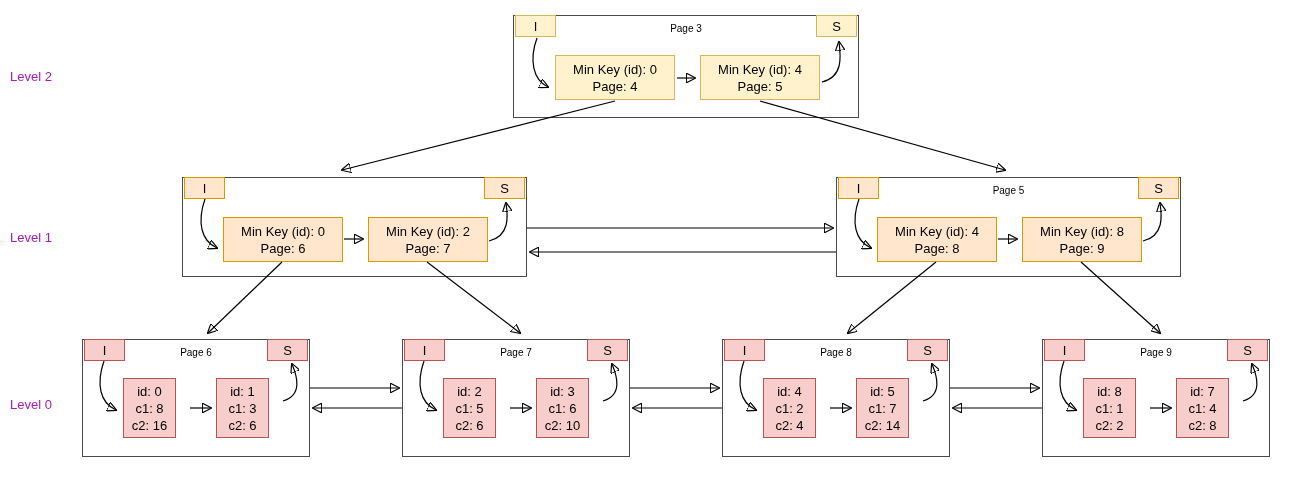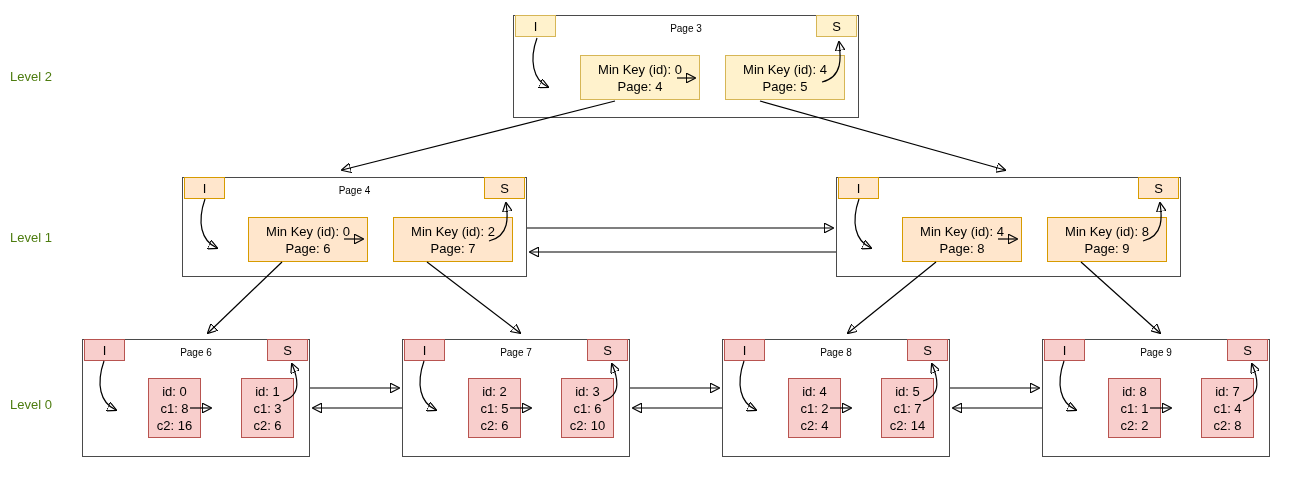--- a/index.html
+++ b/index.html
@@ -1,38 +1,38 @@
 <!DOCTYPE html>
 <html><head>
 <meta charset="utf-8">
 <style>
   html,body{margin:0;padding:0;background:#fff;}
   .canvas{
     position:relative;width:1294px;height:479px;background:#ffffff;
     font-family:"Liberation Sans",sans-serif;color:#000;overflow:hidden;
   }
   .level-label{
-    position:absolute;left:10px;font-size:13px;line-height:18px;color:#4d7c0f;
+    position:absolute;left:10px;font-size:13px;line-height:18px;color:#a21caf;
   }
   .page{
     position:absolute;background:#fff;border:1px solid #4a4a4a;box-sizing:border-box;
   }
   .page-title{
     position:absolute;left:0;right:0;top:3px;height:20px;line-height:20px;
     text-align:center;font-size:10px;
   }
   .tab{
     position:absolute;top:-1px;width:41px;height:22px;line-height:22px;
     text-align:center;font-size:13px;box-sizing:border-box;
   }
   .tab-i{left:1px;}
   .tab-s{right:1px;}
   .cell{
     position:absolute;box-sizing:border-box;display:flex;flex-direction:column;
-    justify-content:center;align-items:center;text-align:center;font-size:13px;margin-left:25px;
+    justify-content:center;align-items:center;text-align:center;font-size:13px;
   }
   .cell span{display:block;line-height:17px;}
   
   .lv2 .tab,.lv2 .cell{background:#fff2cc;border:1.5px solid #d6b656;}
   .lv1 .tab,.lv1 .cell{background:#ffe6cc;border:1.5px solid #d79b00;}
   .lv0 .tab,.lv0 .cell{background:#f8cecc;border:1.5px solid #b85450;}
   
   .cell-wide{width:120px;height:45px;}
   
   .cell-rec{width:53px;height:60px;}
@@ -57,34 +57,34 @@
       <span>Page: 4</span>
     </div>
     <div class="cell cell-wide" style="left:186px;top:39px">
       <span>Min Key (id): 4</span>
       <span>Page: 5</span>
     </div>
   </div>
 
   <div class="page lv1" style="left:182px;top:177px;width:345px;height:100px">
     <div class="tab tab-i">I</div>
-    <div class="page-title">Page 4</div>
     <div class="tab tab-s">S</div>
     <div class="cell cell-wide" style="left:40px;top:39px">
       <span>Min Key (id): 0</span>
       <span>Page: 6</span>
     </div>
     <div class="cell cell-wide" style="left:185px;top:39px">
       <span>Min Key (id): 2</span>
       <span>Page: 7</span>
     </div>
   </div>
 
   <div class="page lv1" style="left:836px;top:177px;width:345px;height:100px">
     <div class="tab tab-i">I</div>
+    <div class="page-title">Page 5</div>
     <div class="tab tab-s">S</div>
     <div class="cell cell-wide" style="left:40px;top:39px">
       <span>Min Key (id): 4</span>
       <span>Page: 8</span>
     </div>
     <div class="cell cell-wide" style="left:185px;top:39px">
       <span>Min Key (id): 8</span>
       <span>Page: 9</span>
     </div>
   </div>

